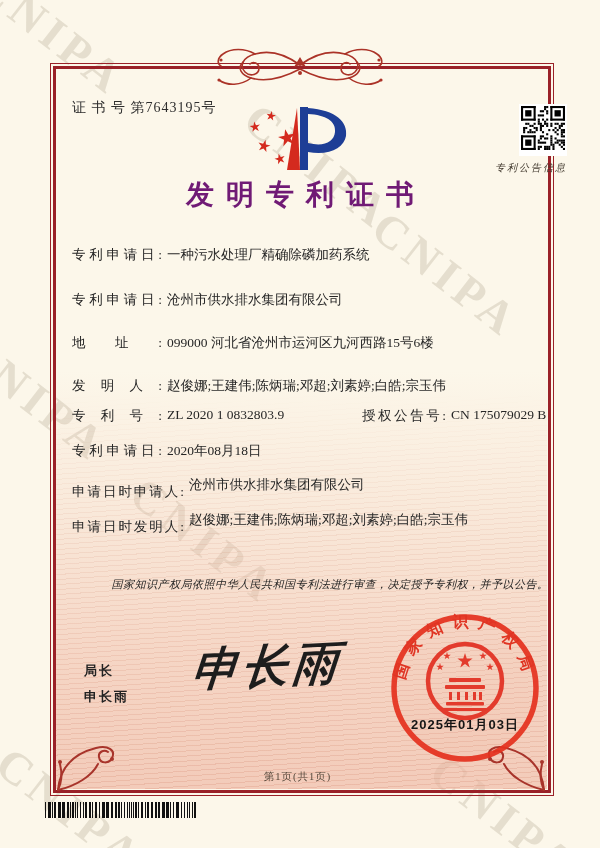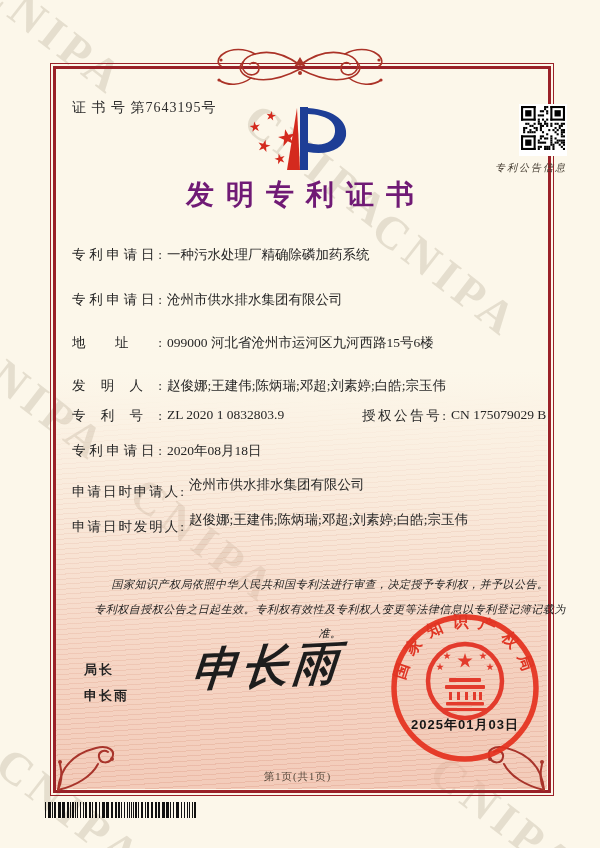--- a/index.html
+++ b/index.html
@@ -79,21 +79,21 @@
   .val{margin-left:5px;text-align:right;}
   .pair2{position:absolute;left:258px;top:0;}
   .pair2 .lbl{width:84px;margin-left:32px;}
   
   .legal{
     left:54px;top:572px;width:494px;text-align:center;
     font-size:11px;font-style:italic;line-height:24.5px;color:#1f1f1f;
     z-index:5;letter-spacing:0.5px;margin-left:29px;
   }
   
-  .signatory{left:84px;top:658px;font-family:Liberation Mono, monospace;
+  .signatory{left:84px;top:658px;font-family:Liberation Serif, serif;
     font-weight:bold;font-size:13px;letter-spacing:2px;color:#222;line-height:26px;z-index:5;}
   .signature{
     left:182px;top:636px;width:170px;text-align:center;
     font-size:46px;font-style:italic;font-weight:bold;color:#1d1d1d;
     transform:rotate(-3deg) skewX(-8deg);
     z-index:5;letter-spacing:4px;
   }
   
   .seal{left:388px;top:611px;width:154px;height:154px;z-index:6;opacity:.93;}
   .seal-date{
@@ -324,21 +324,20 @@
 </div>
 <div class="row" style="top:476px">
   <span class="lbl wide">申请日时申请人:</span><span class="val">沧州市供水排水集团有限公司</span>
 </div>
 <div class="row" style="top:511px">
   <span class="lbl wide">申请日时发明人:</span><span class="val">赵俊娜;王建伟;陈炳瑞;邓超;刘素婷;白皓;宗玉伟</span>
 </div>
 
 <div class="abs legal">
   <div>国家知识产权局依照中华人民共和国专利法进行审查，决定授予专利权，并予以公告。</div>
-  <div>专利权自授权公告之日起生效。专利权有效性及专利权人变更等法律信息以专利登记簿记载为准。</div>
 </div>
 
 <div class="abs signatory">
   <div>局长</div>
   <div>申长雨</div>
 </div>
 <div class="abs signature">申长雨</div>
 
 <svg class="abs seal" viewBox="0 0 154 154">
   <defs>

